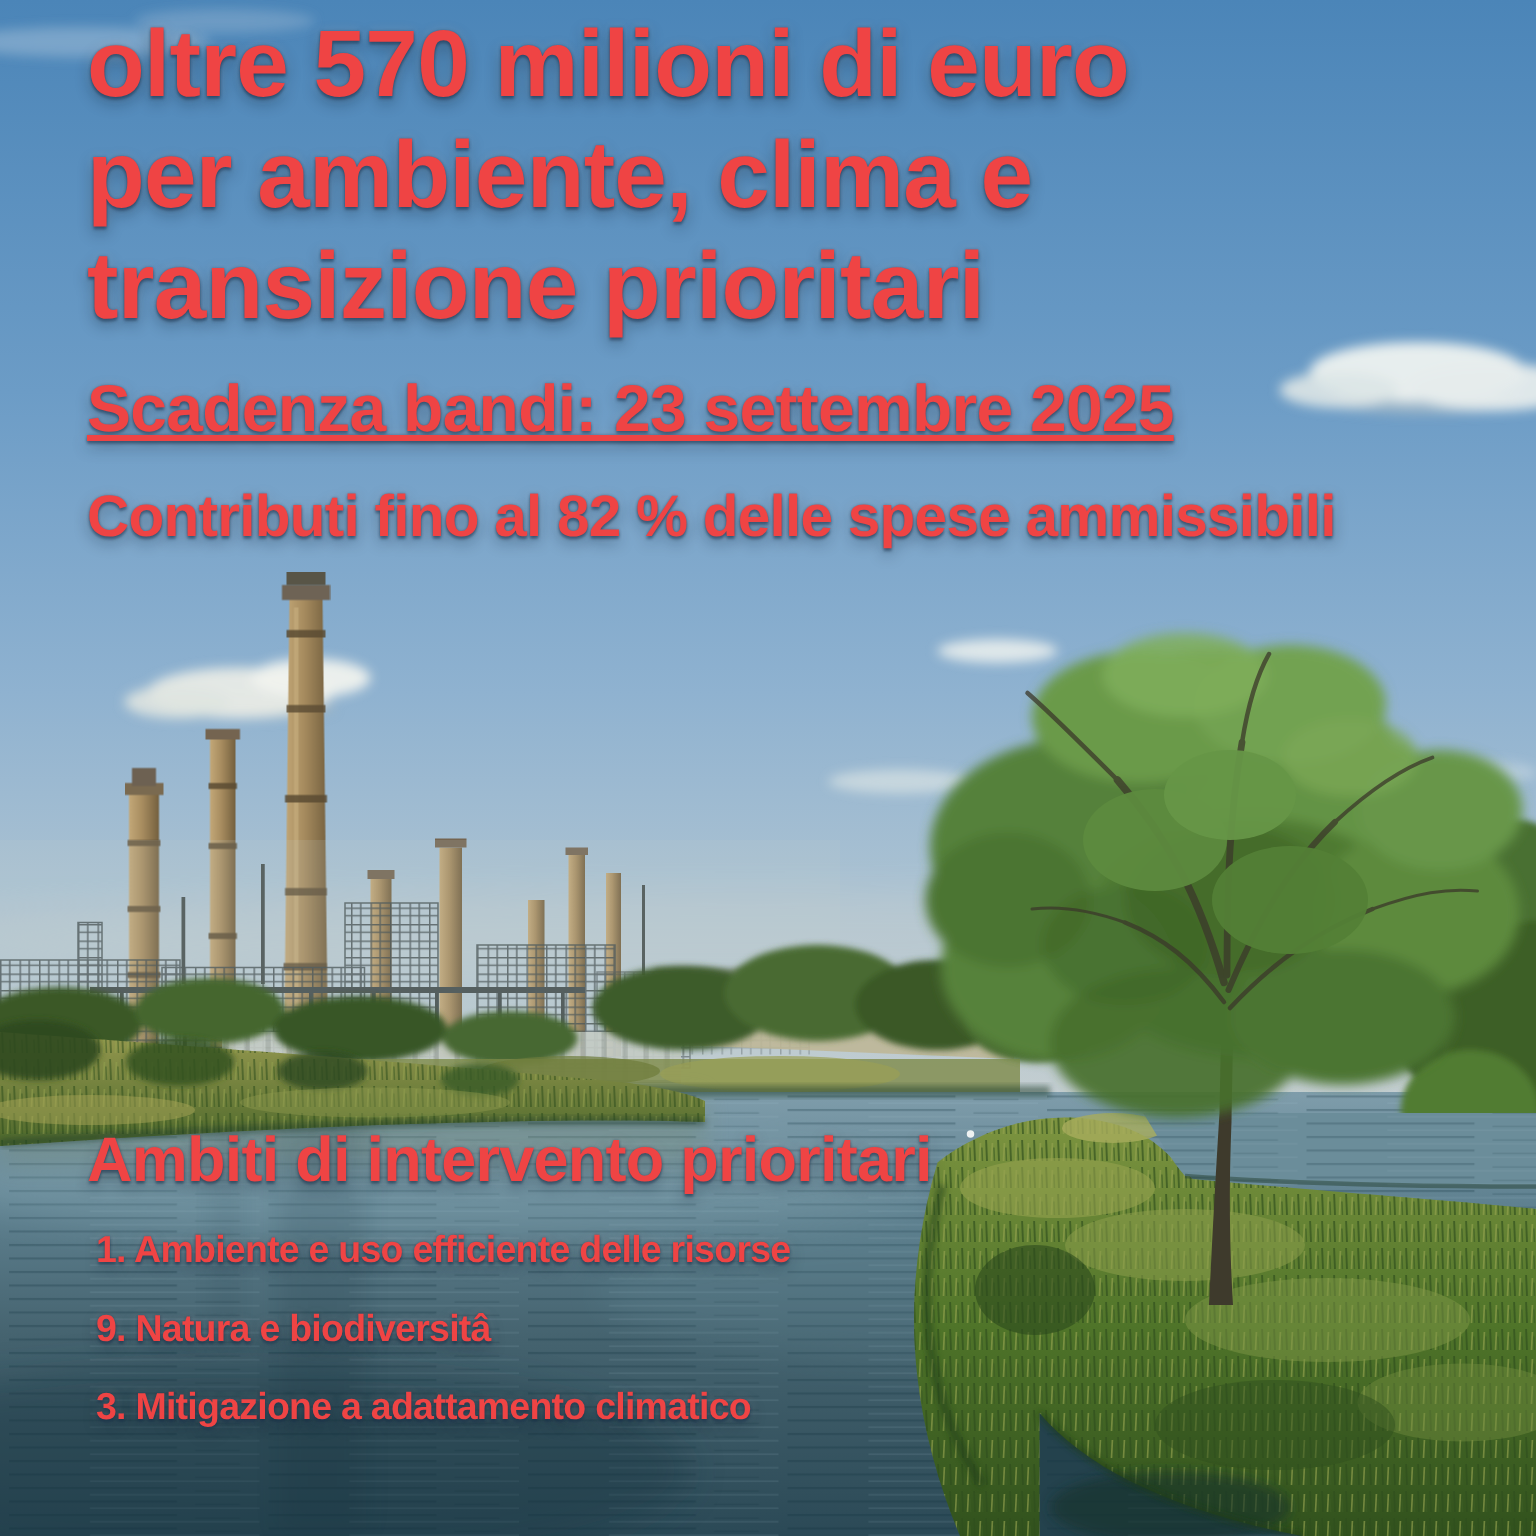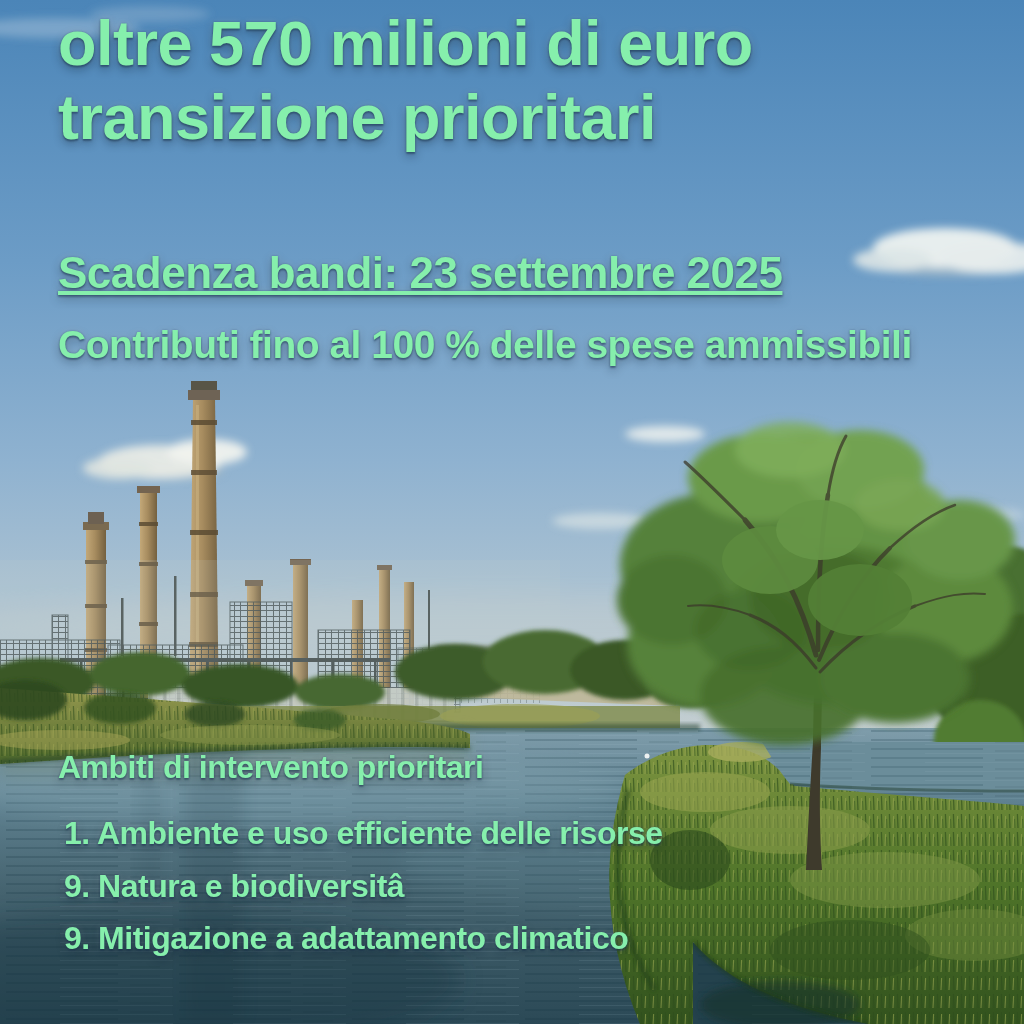--- a/index.html
+++ b/index.html
@@ -2,29 +2,29 @@
 <html><head>
 <meta charset="utf-8">
 <style>
   html,body{margin:0;padding:0;background:#222;}
   .poster{
     position:relative;width:1024px;height:1024px;overflow:hidden;
     font-family:"Liberation Sans",sans-serif;
   }
   .scene{position:absolute;left:0;top:0;width:1024px;height:1024px;display:block;}
   .txt{
-    position:absolute;left:58px;color:#86efac;font-weight:700;letter-spacing:-0.5px;
+    position:absolute;left:58px;color:#ef4444;font-weight:700;letter-spacing:-0.5px;
     text-shadow:0 2px 2px rgba(23,48,74,.50),0 0 2px rgba(23,48,74,.40),0 4px 10px rgba(8,25,45,.38),0 0 7px rgba(255,255,255,.18);
     white-space:nowrap;
   }
   .title{top:6px;font-size:63px;line-height:74px;}
   .deadline{top:248px;font-size:44px;text-decoration:underline;}
   .funding{top:323px;font-size:39px;}
-  .heading{top:749px;font-size:32px;}
-  .plist{top:807px;left:64px;font-size:32px;line-height:52.5px;font-weight:700;}
+  .heading{top:749px;font-size:42px;}
+  .plist{top:807px;left:64px;font-size:25px;line-height:52.5px;font-weight:700;}
 </style>
 </head>
 <body>
 
 <div class="poster">
 
   <svg class="scene" viewBox="0 0 1024 1024" width="1024" height="1024" aria-hidden="true">
     <defs>
       <linearGradient id="sky" x1="0" y1="0" x2="0" y2="1">
         <stop offset="0" stop-color="#4b85b8"></stop>
@@ -278,28 +278,29 @@
         <path d="M750,615 C725,606 705,604 688,606" stroke-width="2"></path>
       </g>
       <ellipse cx="770" cy="560" rx="48" ry="34" fill="#5d8a3e" opacity="0.95"></ellipse>
       <ellipse cx="860" cy="600" rx="52" ry="36" fill="#538036" opacity="0.95"></ellipse>
       <ellipse cx="820" cy="530" rx="44" ry="30" fill="#669647" opacity="0.95"></ellipse>
     </g>
   </svg>
 
   <div class="txt title">
     <div>oltre 570 milioni di euro</div>
+    <div>per ambiente, clima e</div>
     <div>transizione prioritari</div>
   </div>
 
   <div class="txt deadline">Scadenza bandi: 23 settembre 2025</div>
 
-  <div class="txt funding">Contributi fino al 100 % delle spese ammissibili</div>
+  <div class="txt funding">Contributi fino al 82 % delle spese ammissibili</div>
 
   <div class="txt heading">Ambiti di intervento prioritari</div>
 
   <div class="txt plist">
     <div>1. Ambiente e uso efficiente delle risorse</div>
     <div>9. Natura e biodiversitâ</div>
-    <div>9. Mitigazione a adattamento climatico</div>
+    <div>3. Mitigazione a adattamento climatico</div>
   </div>
 
 </div>
 
 </body></html>

